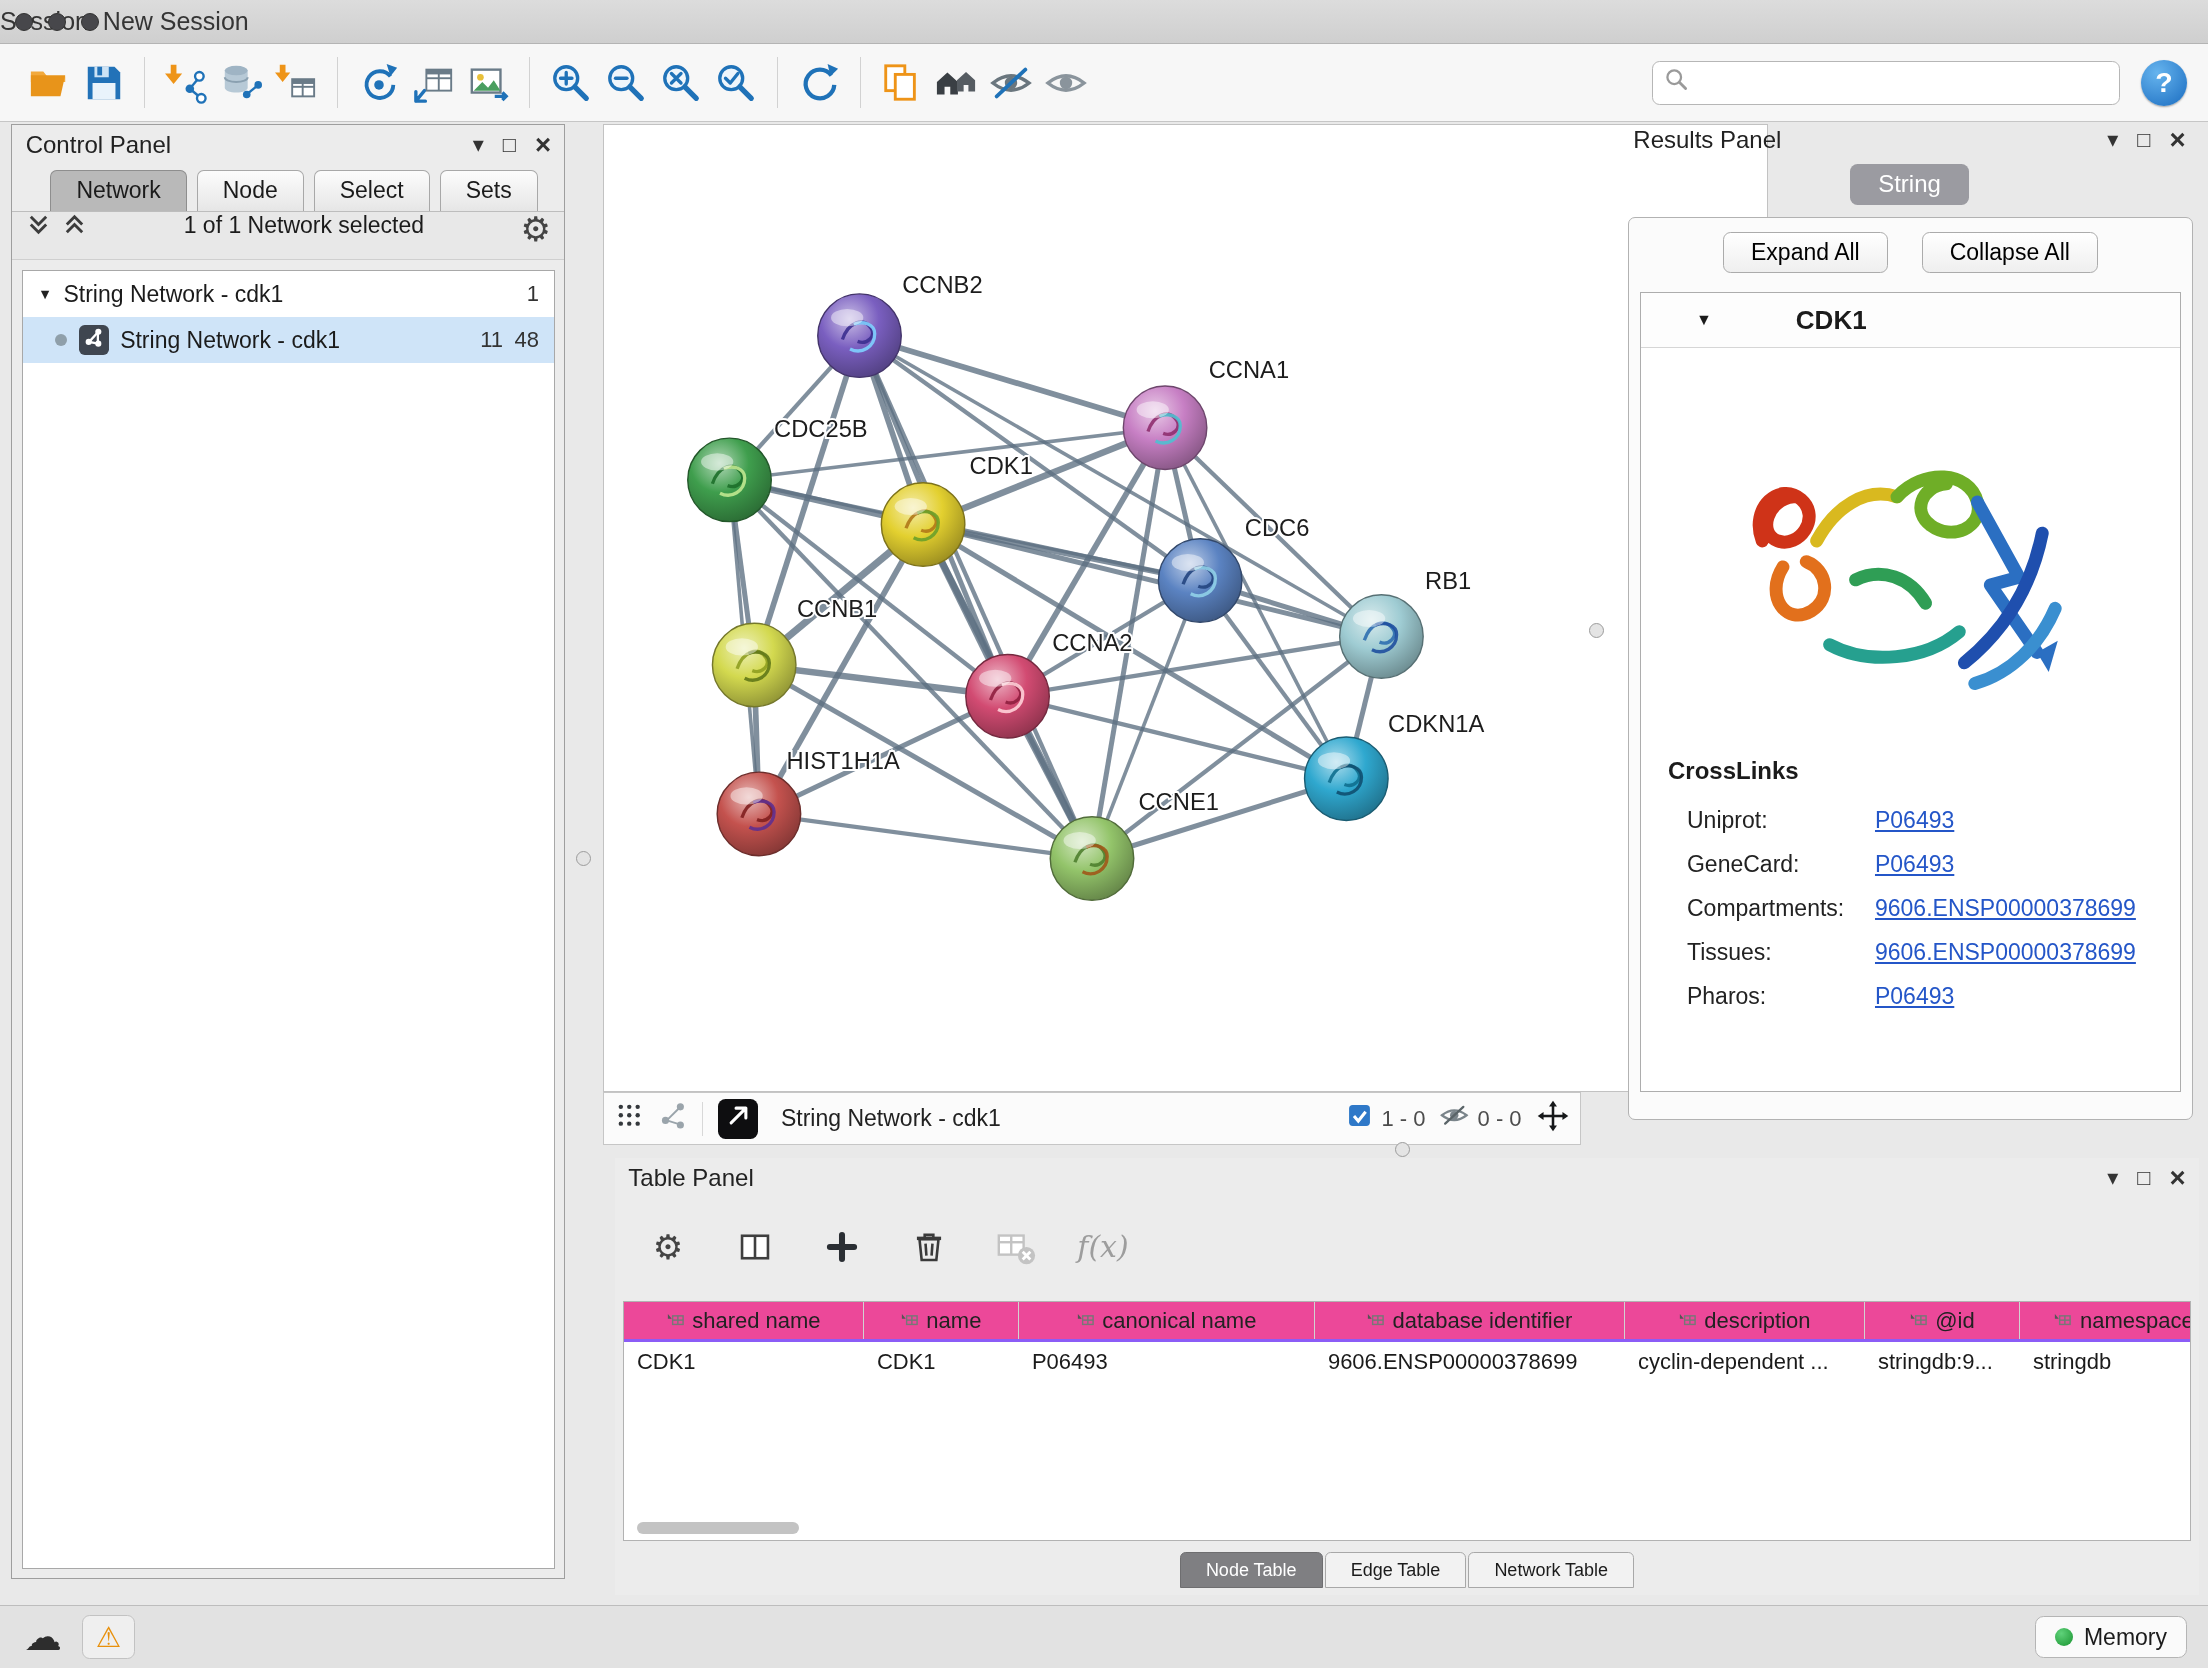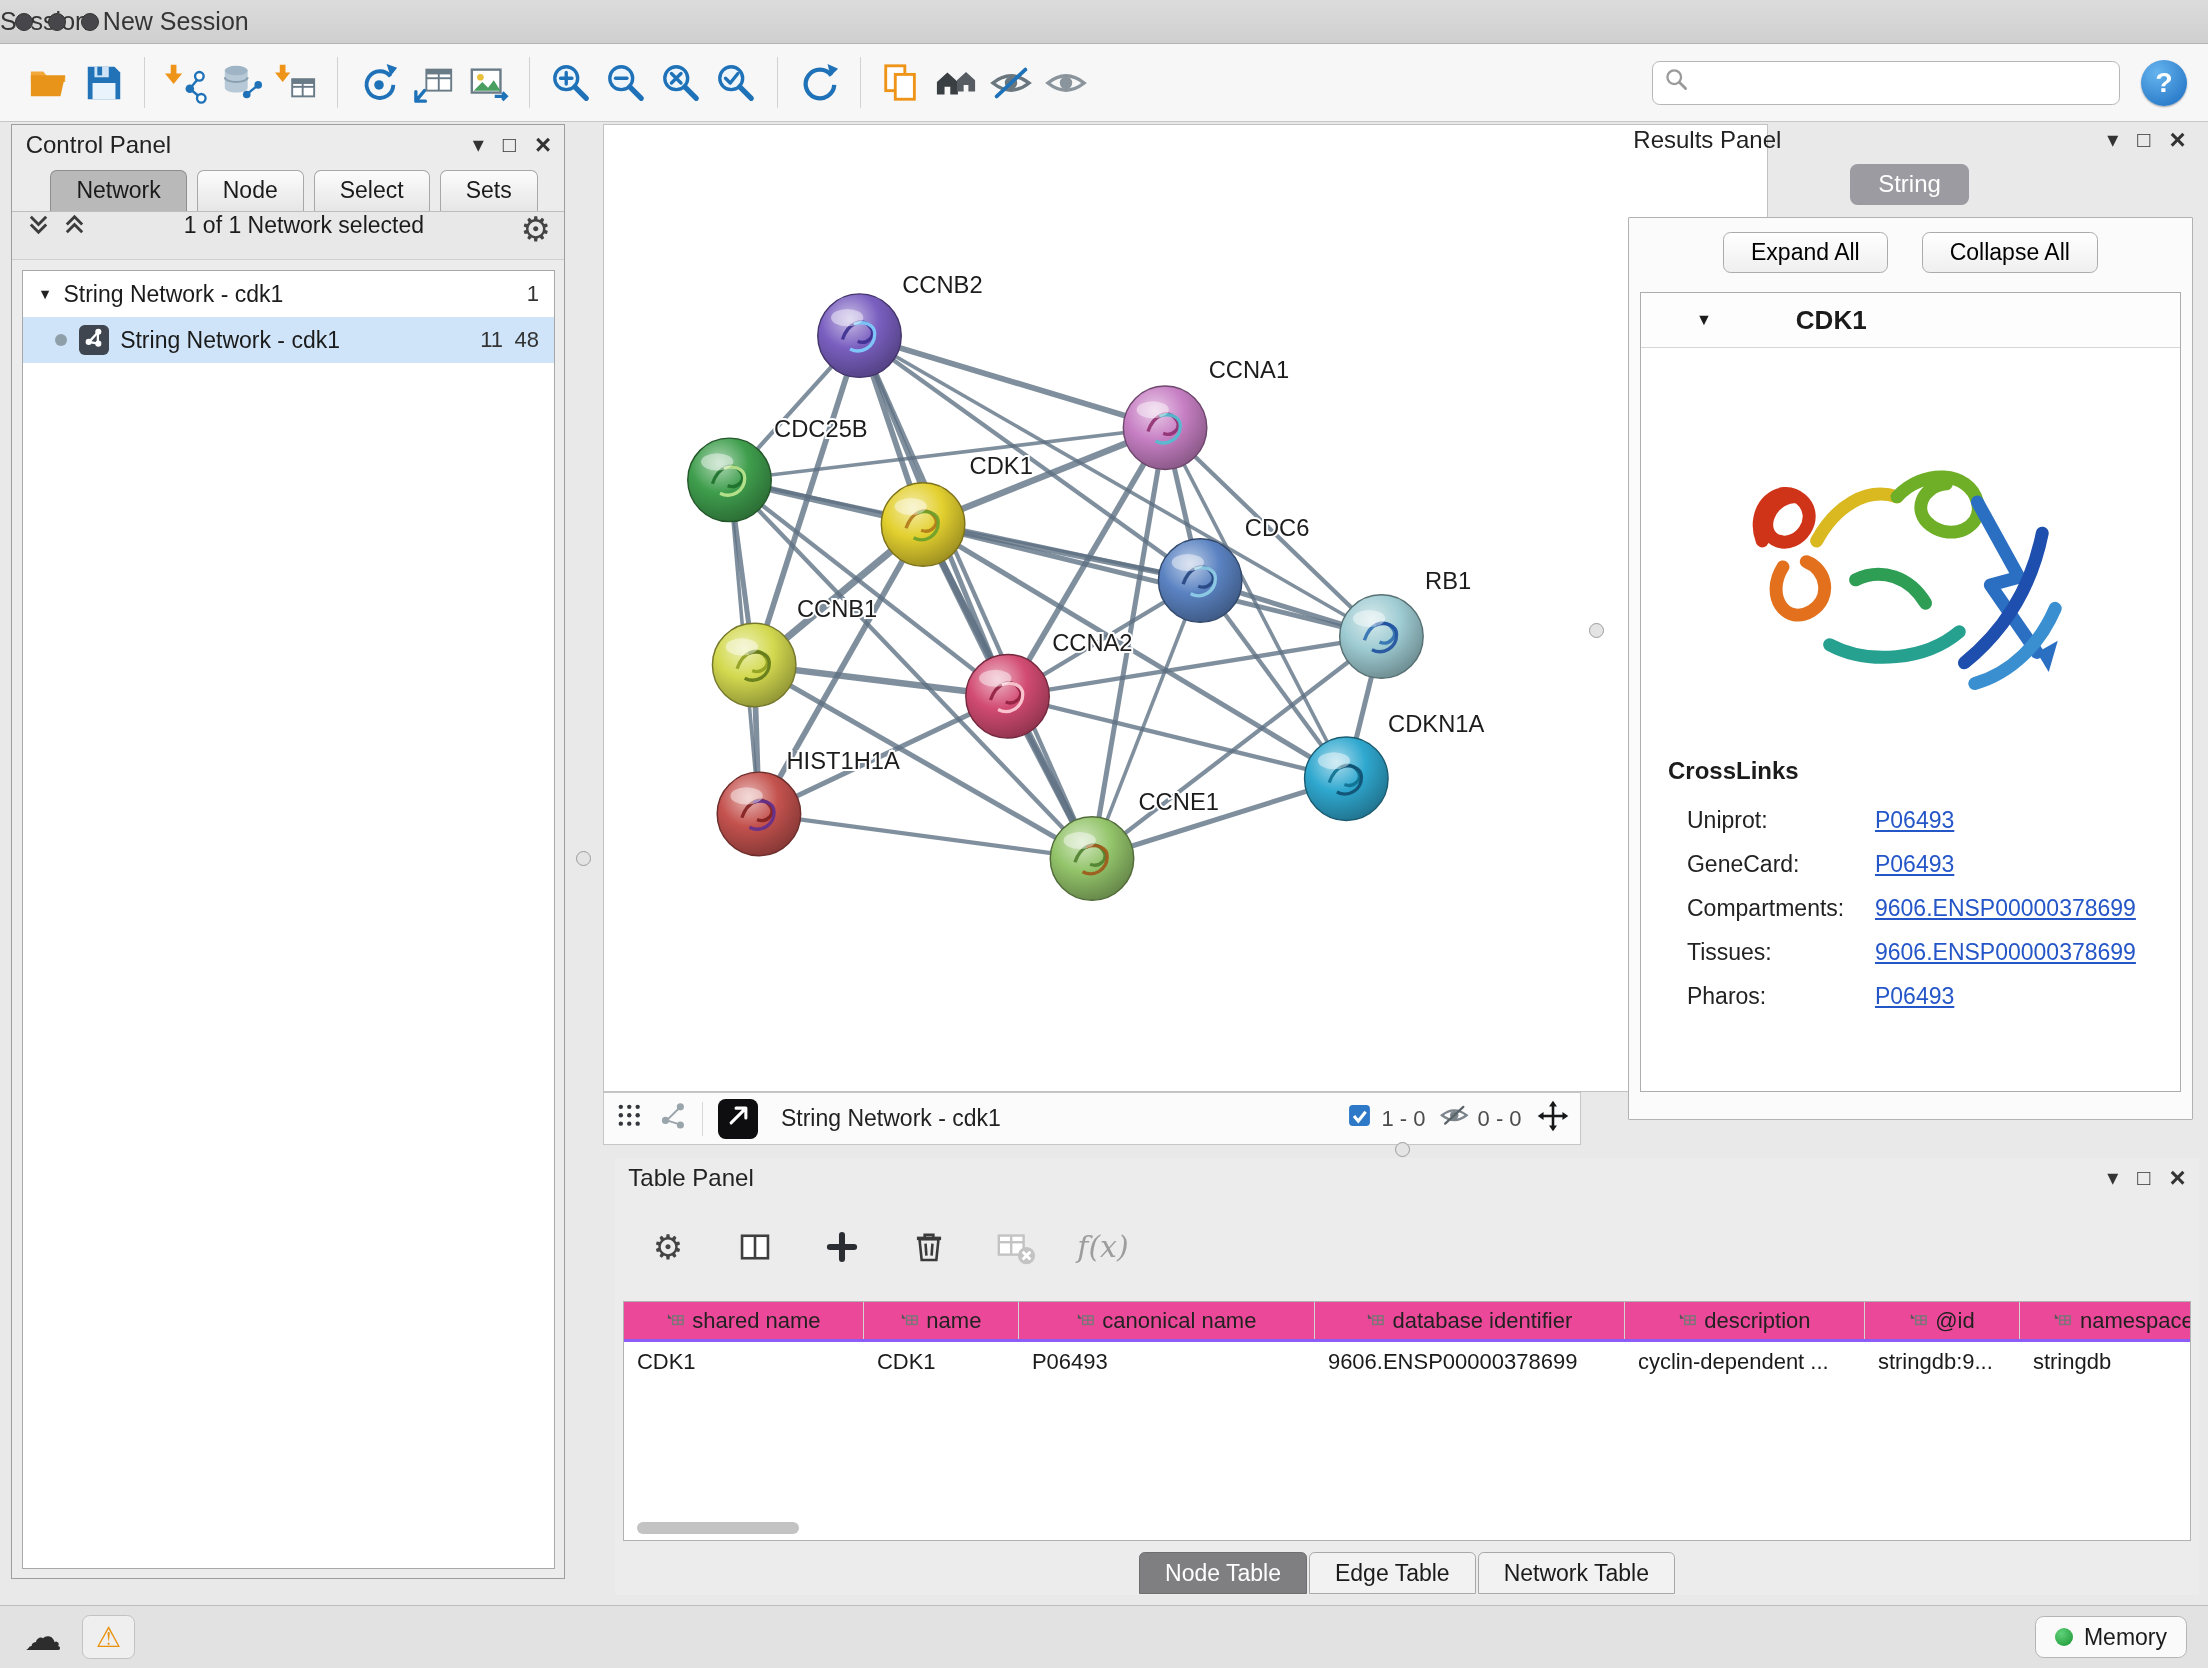--- a/index.html
+++ b/index.html
@@ -51,21 +51,21 @@
 .net-toolbar{position:absolute;left:603px;top:1092px;width:978px;height:53px;background:#fbfbfb;border:1px solid #c6c6c6;display:flex;align-items:center;padding:0 11.4px;gap:15px}
 .nt-sep{width:1px;height:34px;background:#d8d8d8}
 .birdseye{width:40px;height:40px;background:#0e0e10;border-radius:7.6px;display:flex;align-items:center;justify-content:center;flex:0 0 auto}
 .net-title{font-size:23px;color:#222;margin-left:7.6px;flex:1}
 .net-count{display:flex;align-items:center;gap:8.6px;color:#4c4c4c;font-size:22px}
 .nlabel{font-size:25px;fill:#1c1c1c;paint-order:stroke;stroke:#ffffff;stroke-width:4px}
 
 
 .results-panel{position:absolute;left:1620px;top:120px;width:579px;height:1006px}
 .string-pill{margin:3.8px auto 0;width:max-content;background:#9b9ba1;color:#fff;font-size:24px;padding:6.7px 28.5px;border-radius:7.6px}
-.results-box{position:absolute;left:7.6px;right:5.7px;top:97px;height:903px;border:1px solid #b2b2b2;border-radius:1px;background:#fbfbfb}
+.results-box{position:absolute;left:7.6px;right:5.7px;top:97px;height:903px;border:1px solid #b2b2b2;border-radius:7px;background:#fbfbfb}
 .rb-buttons{display:flex;justify-content:center;gap:34px;padding:14.3px 0 0}
 .rb-btn{border:1px solid #ababab;border-radius:7.6px;background:linear-gradient(#fff,#efefef);padding:5.7px 27px;font-size:23px}
 .results-scroll{position:absolute;left:11.4px;right:11.4px;top:74px;bottom:27px;background:#fff;border:1px solid #adadad;overflow:hidden}
 .sec-head{height:55px;display:flex;align-items:center;border-bottom:1px solid #d6d6d6;background:#fdfdfd}
 .sec-caret{margin-left:55px;font-size:16px}
 .sec-name{margin-left:84px;font-weight:bold;font-size:26px}
 .sec-desc{padding:15px 23px 5.7px;font-size:24px}
 .ribbon-wrap{display:flex;justify-content:center;margin:27px 0 19px}
 .cl-title{font-weight:bold;font-size:24px;margin:9.5px 0 13.3px 27px}
 .cl-row{display:flex;height:44px;align-items:center;padding-left:46px}
@@ -78,21 +78,21 @@
 .tp-ic{display:flex;align-items:center;justify-content:center;width:49px;height:49px}
 .glyph-gear{font-size:34px;color:#444;line-height:1}
 .fx{font-family:"DejaVu Serif","Liberation Serif",serif;font-style:italic;font-size:30px;color:#9d9d9d}
 .tbl-box{position:absolute;left:7.6px;right:7.6px;top:143px;height:240px;background:#fff;border:1px solid #b2b2b2;overflow:hidden}
 .tbl-head{display:flex;height:40px;background:#ec4899;border-bottom:3px solid #8b5cf6}
 .th-cell{display:flex;align-items:center;justify-content:center;gap:7.6px;border-right:1px solid #d2d2d2;font-size:22px;color:#222;flex:0 0 auto;overflow:hidden;white-space:nowrap}
 .tbl-row{display:flex;height:40px;align-items:center}
 .td-cell{padding-left:13.3px;font-size:22px;white-space:nowrap;overflow:hidden;flex:0 0 auto}
 .hscroll{position:absolute;left:13.3px;bottom:5.7px;width:162px;height:12.4px;border-radius:6.7px;background:#c3c3c3}
 .tbl-tabs{position:absolute;left:0;right:0;top:394px;display:flex;justify-content:center}
-.bt-tab{padding:6.7px 25px;border:1px solid #a8a8a8;background:#f2f2f2;font-size:23px;margin:0 1px;border-radius:5.7px 5.7px 0 0}
+.bt-tab{padding:6.7px 25px;border:1px solid #a8a8a8;background:#f2f2f2;font-size:18px;margin:0 1px;border-radius:5.7px 5.7px 0 0}
 .bt-tab.sel{background:#7f7f82;color:#fff;border-color:#6e6e70}
 
 
 .statusbar{position:absolute;left:0;right:0;bottom:0;height:63px;background:#e2e2e2;border-top:1px solid #bdbdbd;display:flex;align-items:center;padding:0 21px;gap:17px}
 .sb-btn{width:53px;height:44px;border:1px solid #c2c2c2;border-radius:7.6px;background:#efefef;display:flex;align-items:center;justify-content:center;font-size:28.5px}
 .sb-cloud{border:none;background:transparent;color:#2d2d2d;font-size:38px;width:44px}
 .sb-warn{color:#e8900c}
 .sb-sp{flex:1}
 .memory-btn{display:flex;align-items:center;gap:11.4px;border:1px solid #b5b5b5;border-radius:8.6px;background:#fafafa;padding:6.7px 19px;font-size:23px}
 .mem-dot{width:18px;height:18px;border-radius:50%;background:radial-gradient(circle at 35% 30%,#5fd27a,#18932f)}

